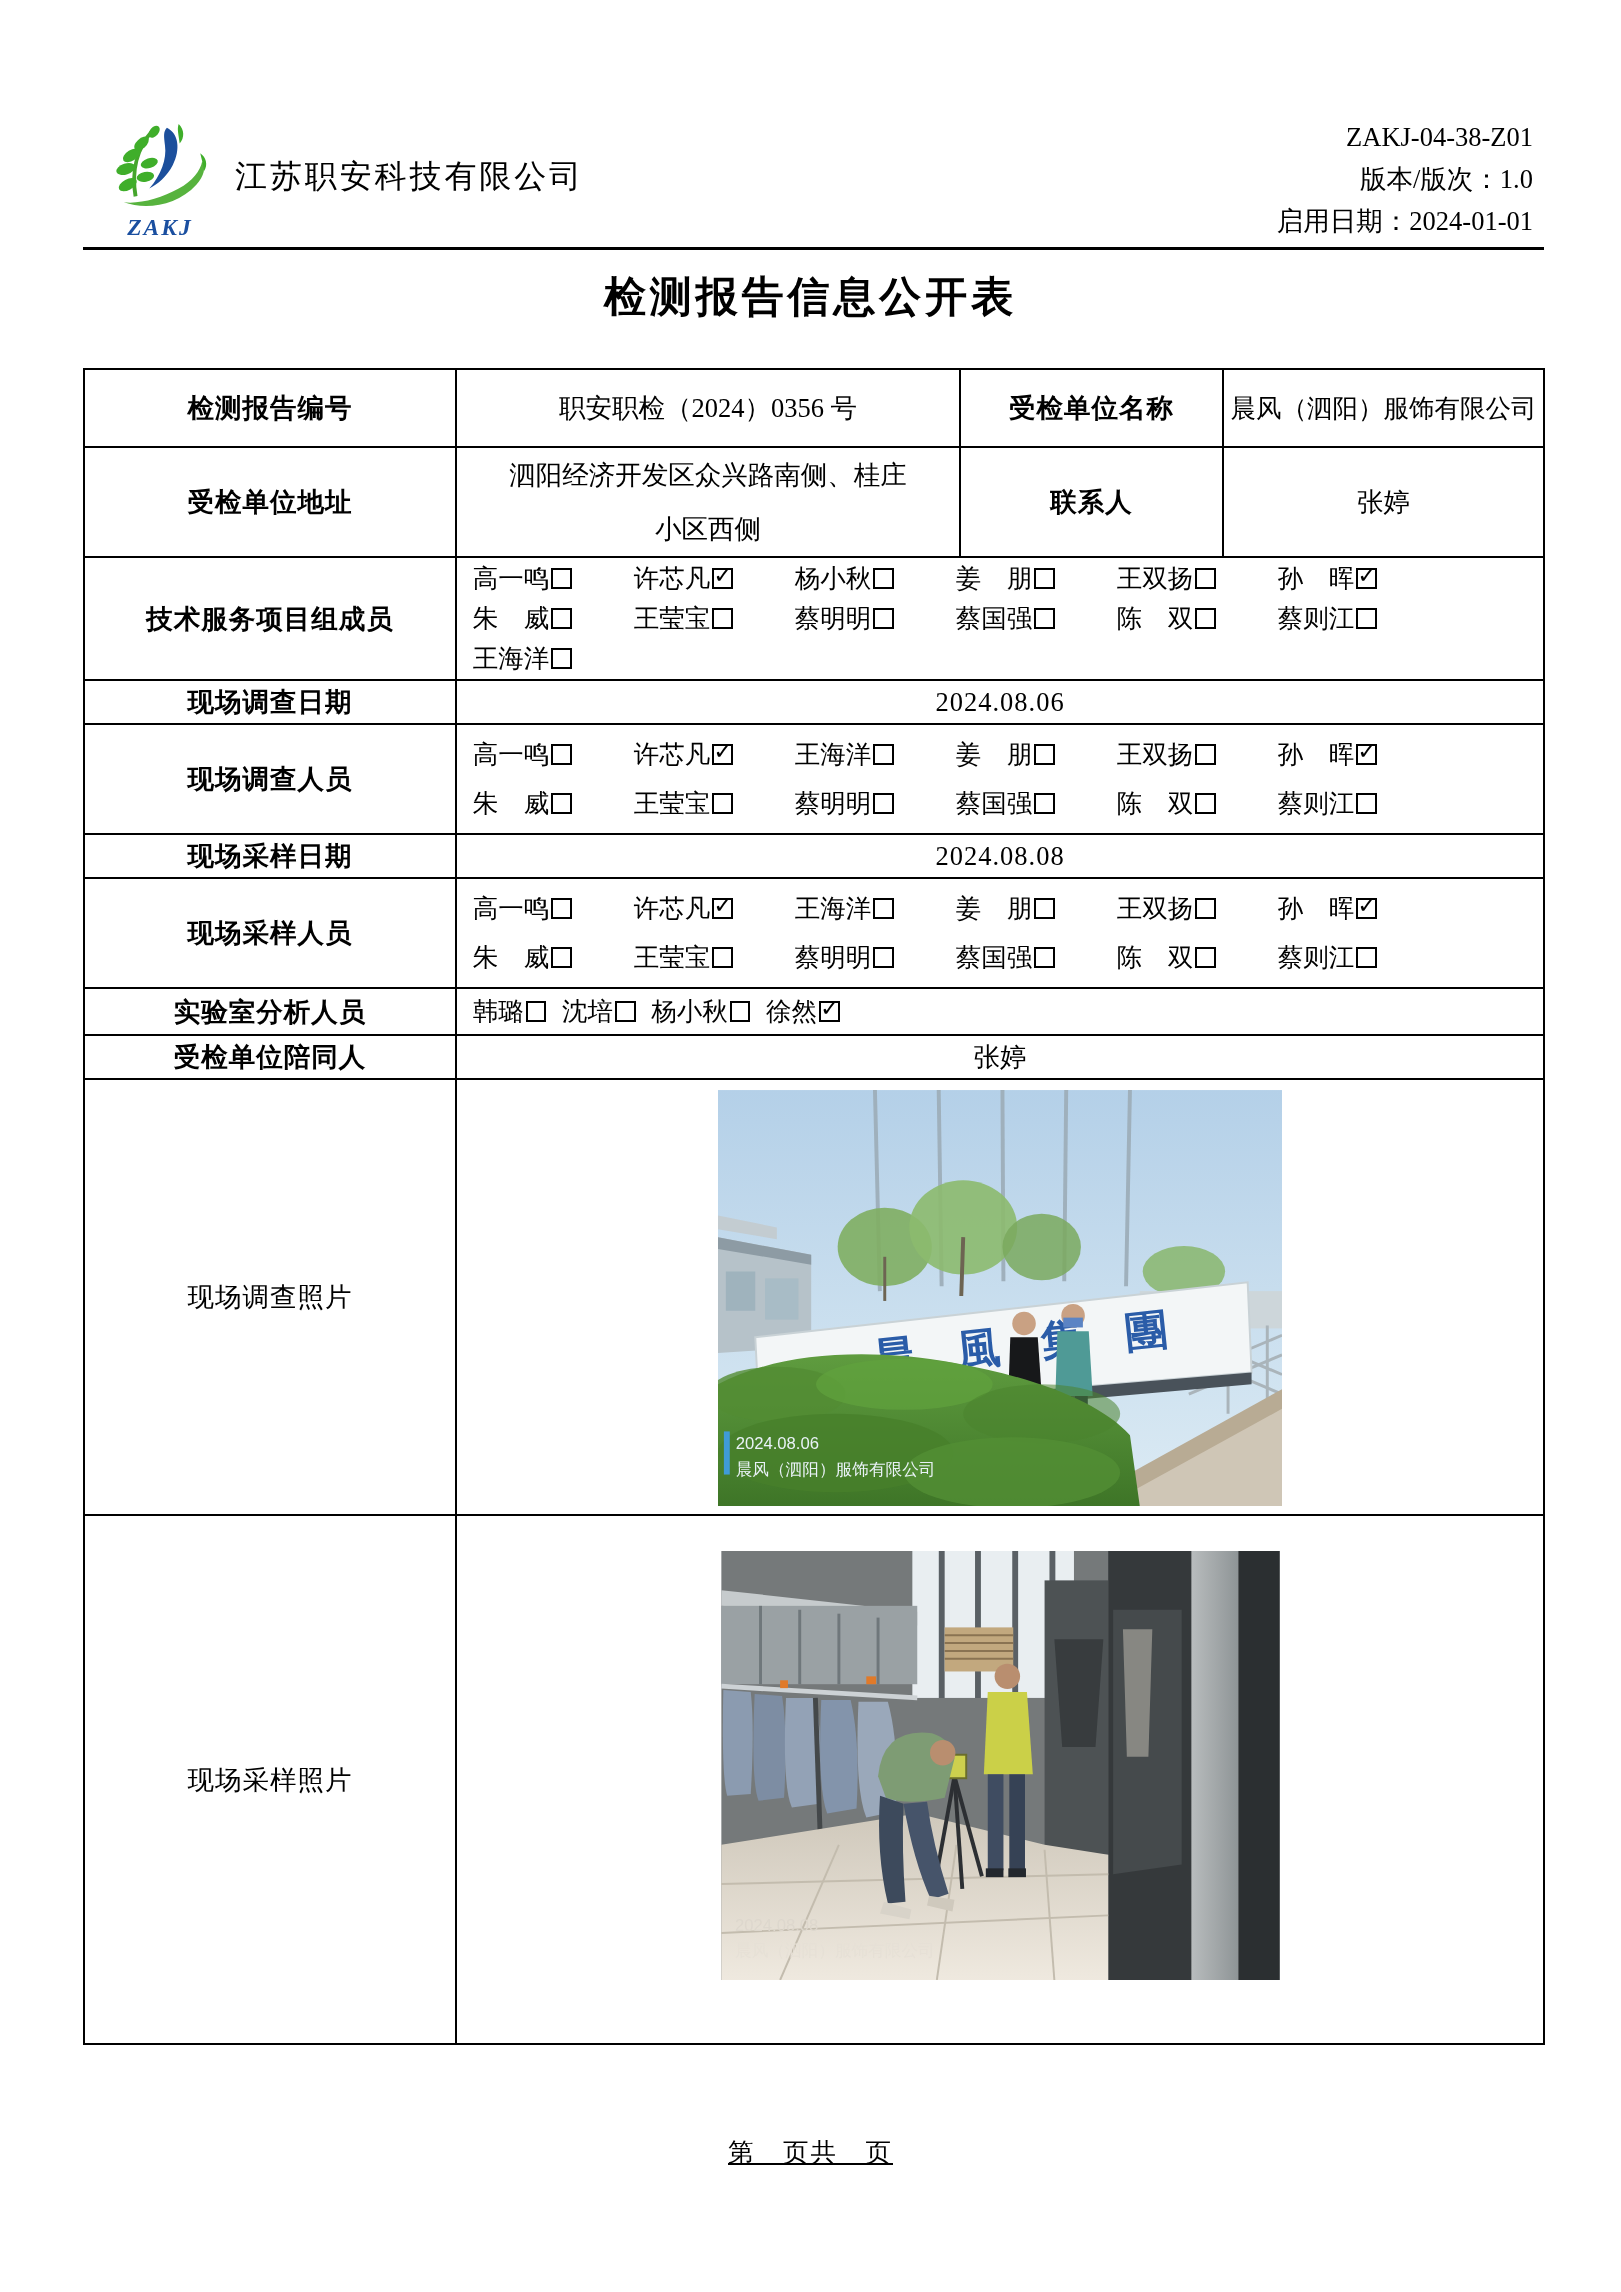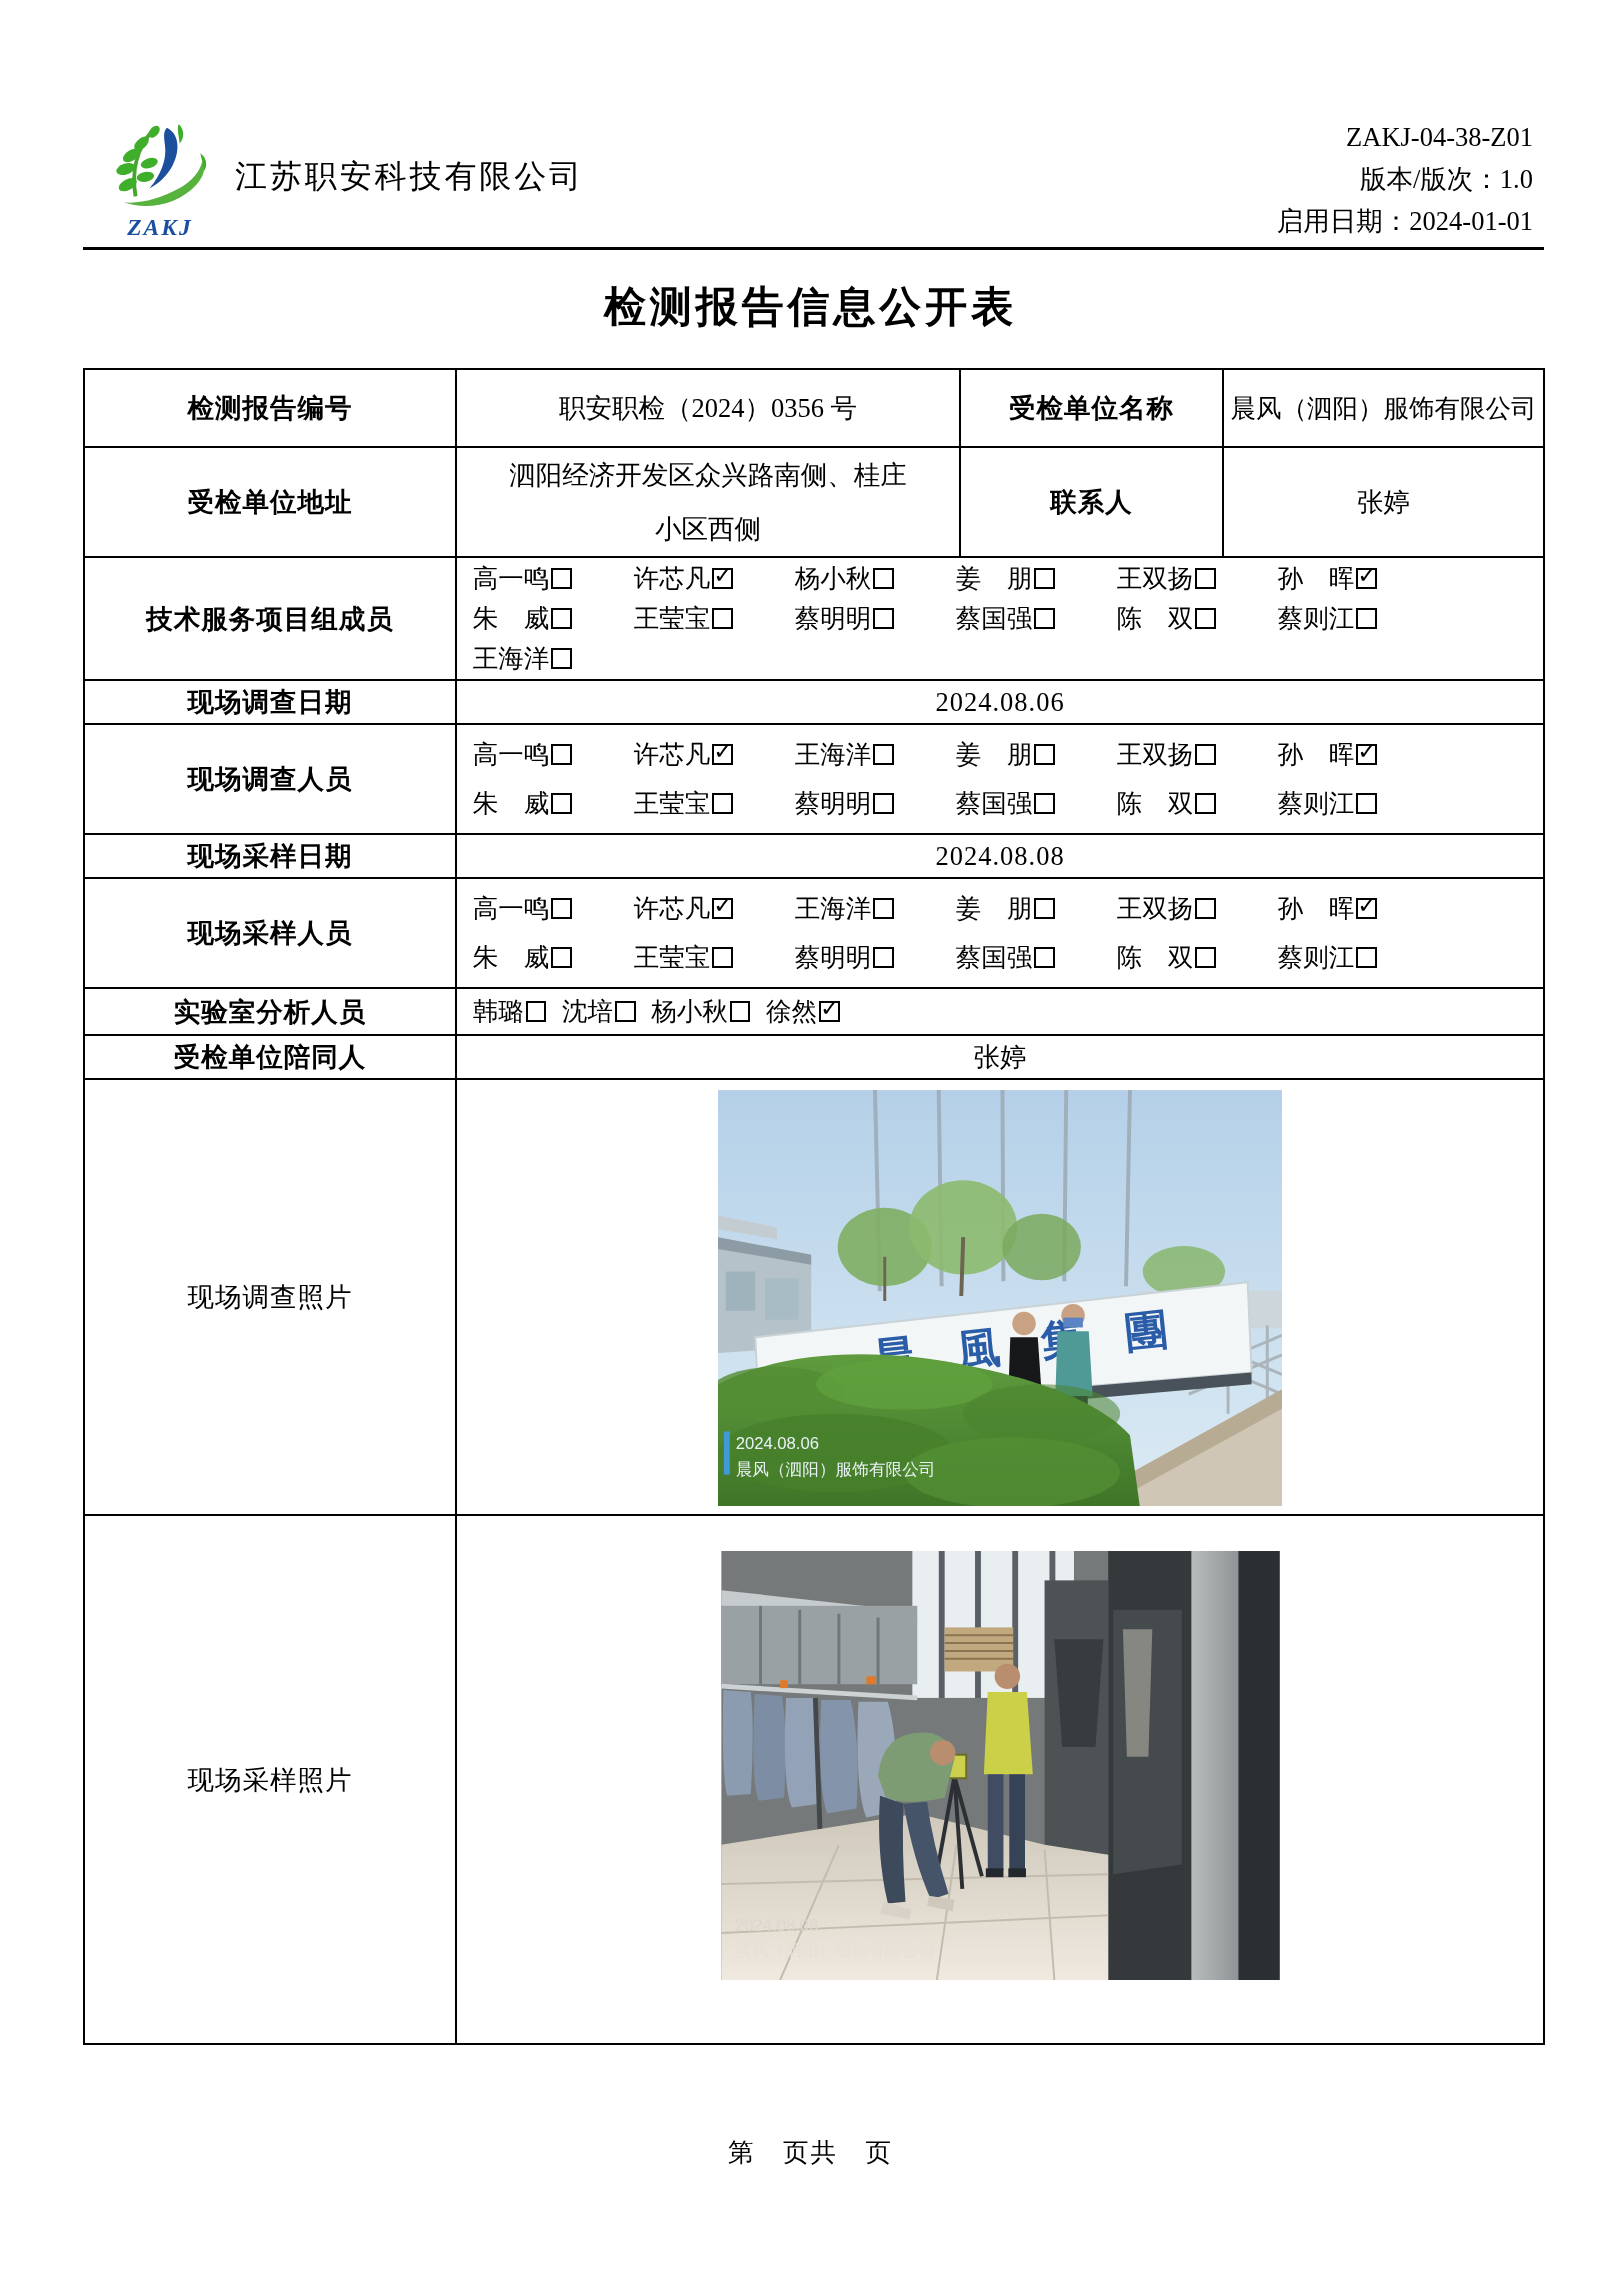--- a/index.html
+++ b/index.html
@@ -10,21 +10,21 @@
     overflow:hidden; margin:0 auto;
   }
   
   .logo-block { position:absolute; left:106px; top:120px; width:127px; height:125px; }
   .logo-art { display:block; }
   .logo-zakj { font-style:italic; font-weight:bold; font-size:23.5px; color:#1a4fa0; letter-spacing:2px; margin-top:-3.9px; text-align:center; width:108px; }
   .company-name { position:absolute; left:235px; top:155px; font-size:32px; letter-spacing:2.9px; }
   .doc-meta { position:absolute; right:88px; top:116px; text-align:right; font-size:26.5px; line-height:42px; }
   .header-rule { position:absolute; left:83px; right:77px; top:247px; height:2.9px; background:#000; }
   
-  .doc-title { position:absolute; top:279px; left:0; width:100%; text-align:center; font-size:42px; font-weight:bold; letter-spacing:3.9px; }
+  .doc-title { position:absolute; top:269px; left:0; width:100%; text-align:center; font-size:42px; font-weight:bold; letter-spacing:3.9px; }
   
   table.main { position:absolute; left:83px; top:368px; width:1460px; border-collapse:collapse; table-layout:fixed; border:2.9px solid #000; }
   td { border:2px solid #000; vertical-align:middle; font-size:26.5px; text-align:center; overflow:hidden; }
   td.lbl { font-weight:bold; letter-spacing:1px; }
   td.lbl-normal { font-weight:normal; letter-spacing:1px; }
   .addr-wrap { width:402px; margin:0 auto; line-height:54px; text-align:center; }
   
   .member-lines { display:flex; flex-direction:column; justify-content:space-evenly; height:100%; padding-left:15.7px; }
   .member-line { display:flex; align-items:center; height:39px; }
   .member { display:inline-flex; align-items:center; width:161px; font-size:25.5px; text-align:left; }
@@ -33,21 +33,21 @@
   .cbox { display:inline-flex; width:20.6px; height:20.6px; border:2.9px solid #000; margin-left:2px; position:relative; flex:none; }
   .cbox .tick { position:absolute; left:-1px; top:-8.8px; font-size:23.5px; font-weight:bold; font-family:"DejaVu Sans",sans-serif; }
   .date-val { letter-spacing:1px; }
   
   .photo-cell { vertical-align:top; }
   .photo-frame { display:block; margin:0 auto; }
   .photo1-frame { margin-top:9.8px; }
   .photo2-frame { margin-top:35px; }
   
   .note-line { position:absolute; left:96px; top:2050px; font-size:27.4px; letter-spacing:1px; }
-  .page-footer { position:absolute; left:0; top:2135px; width:100%; text-align:center; font-size:25.5px; letter-spacing:2px; }
+  .page-footer { position:absolute; left:0; top:2135px; width:100%; text-align:center; font-size:25.5px; letter-spacing:2px;text-decoration:underline; }
   .wm-text { font-family:"Liberation Sans","DejaVu Sans",sans-serif; }
 </style>
 </head>
 <body>
 
 <div class="page">
 
   <div class="logo-block">
     <svg class="logo-art" width="116" height="98" viewBox="0 0 118 100">
 

